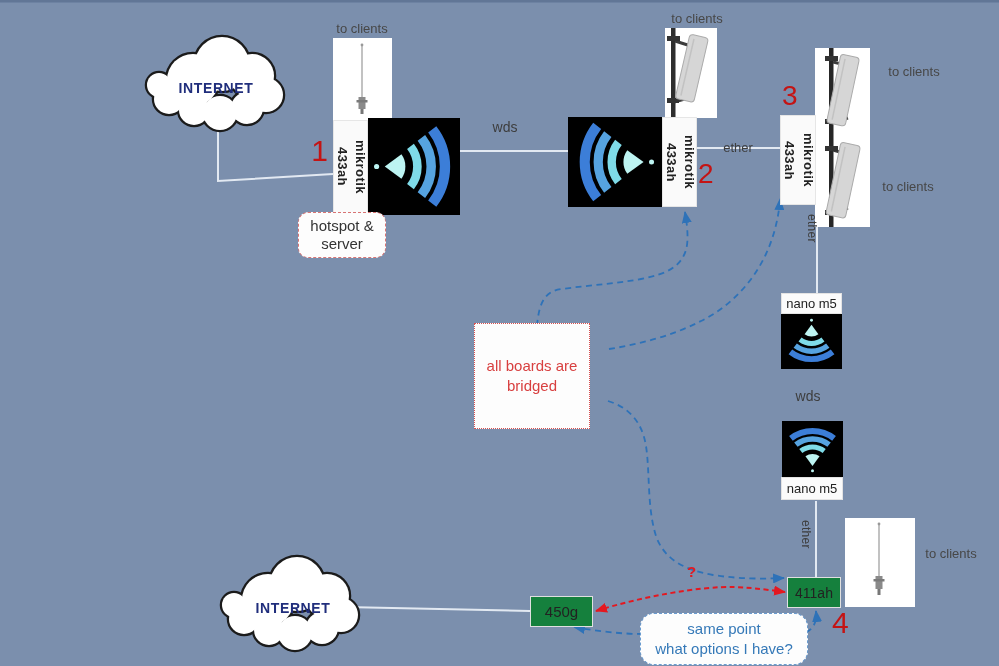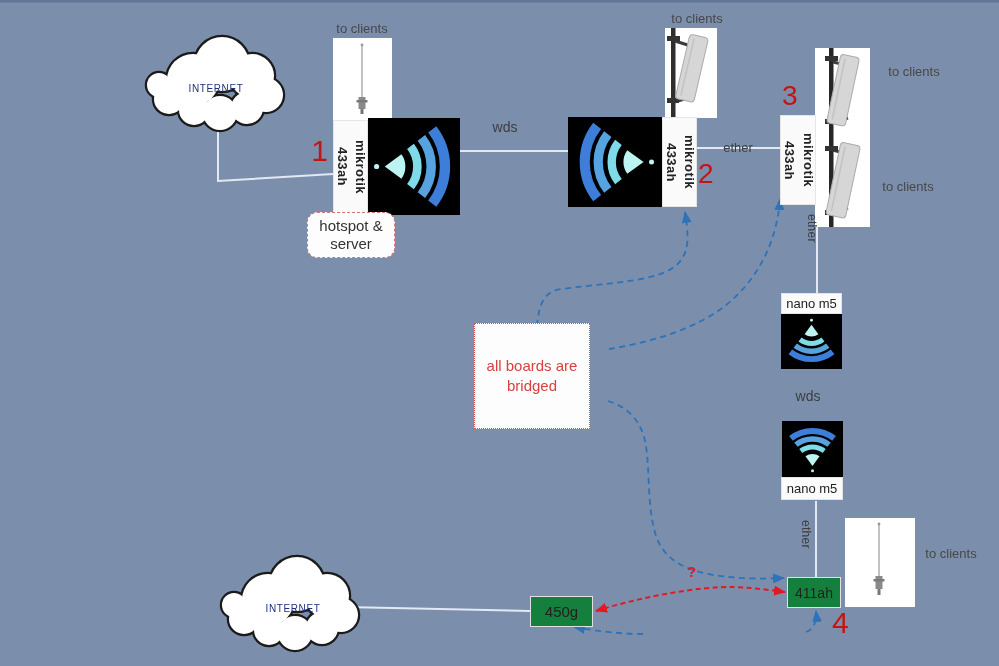--- a/index.html
+++ b/index.html
@@ -21,21 +21,21 @@
   }
   .vsmall{writing-mode:vertical-rl;font-size:12px;color:#3d3d3d;letter-spacing:.3px;}
   .blackbox{background:#000;display:flex;align-items:center;justify-content:center;padding:3px;}
   .blackbox svg{width:100%;height:100%;overflow:visible;}
   .beam-right svg{transform:rotate(90deg);}
   .beam-left  svg{transform:rotate(-90deg);}
   .beam-down  svg{transform:rotate(180deg);}
   .smalltext{font-size:13px;color:#474747;}
   .linklabel{font-size:13px;color:#3d3d3d;}
   .rednum{font-size:30px;color:#c41414;line-height:1;}
-  .cloudtext{font-size:10px;font-weight:normal;color:#202e7c;letter-spacing:.6px;}
+  .cloudtext{font-size:14px;font-weight:bold;color:#202e7c;letter-spacing:.6px;}
   .notebox-red{
     background:#fdfdfd;border:1.6px dotted #d85050;color:#d84040;
     font-size:15px;line-height:1.35;
   }
   .hotspotbox{
     background:#fdfdfd;border:1.5px dashed #d87474;border-radius:10px;
     color:#333;font-size:15px;line-height:1.18;
   }
   .samepointbox{
     background:#fdfdfd;border:1.6px dashed #6a9cd0;border-radius:14px;
@@ -202,21 +202,21 @@
 
   <div class="abs center smalltext" style="left:322px;top:21px;width:80px;height:15px;">to clients</div>
   <div class="abs vlabel" style="left:333px;top:120px;width:35px;height:93px;">mikrotik
 433ah</div>
   <div class="abs blackbox beam-right" style="left:368px;top:118px;width:92px;height:97px;">
     <svg viewBox="0 0 100 100">
         <use href="#wifi"></use>
       </svg>
   </div>
   <div class="abs rednum" style="left:300px;top:136px;width:28px;text-align:right;">1</div>
-  <div class="abs center pre hotspotbox" style="left:307px;top:212px;width:88px;height:46px;">hotspot &amp;
+  <div class="abs center pre hotspotbox" style="left:298px;top:212px;width:88px;height:46px;">hotspot &amp;
 server</div>
 
   <div class="abs center linklabel" style="left:485px;top:119px;width:40px;height:16px;font-size:14px;">wds</div>
 
   <div class="abs center smalltext" style="left:657px;top:11px;width:80px;height:15px;">to clients</div>
   <div class="abs blackbox beam-left" style="left:568px;top:117px;width:94px;height:90px;">
     <svg viewBox="0 0 100 100">
         <use href="#wifi"></use>
       </svg>
   </div>
@@ -251,15 +251,17 @@
   <div class="abs vsmall" style="left:799px;top:520px;height:40px;">ether</div>
 
   <div class="abs center plainbox" style="left:787px;top:577px;width:54px;height:31px;">411ah</div>
   <div class="abs rednum" style="left:832px;top:608px;width:26px;">4</div>
   <div class="abs center smalltext" style="left:911px;top:546px;width:80px;height:15px;">to clients</div>
 
   <div class="abs center plainbox" style="left:530px;top:596px;width:63px;height:31px;font-size:15px;">450g</div>
 
   <div class="abs center pre notebox-red" style="left:474px;top:323px;width:116px;height:106px;">all boards are
 bridged</div>
+  <div class="abs center pre samepointbox" style="left:640px;top:613px;width:168px;height:52px;">same point
+what options I have?</div>
   <div class="abs qmark" style="left:687px;top:563px;">?</div>
 
 </div>
 
 </body></html>

